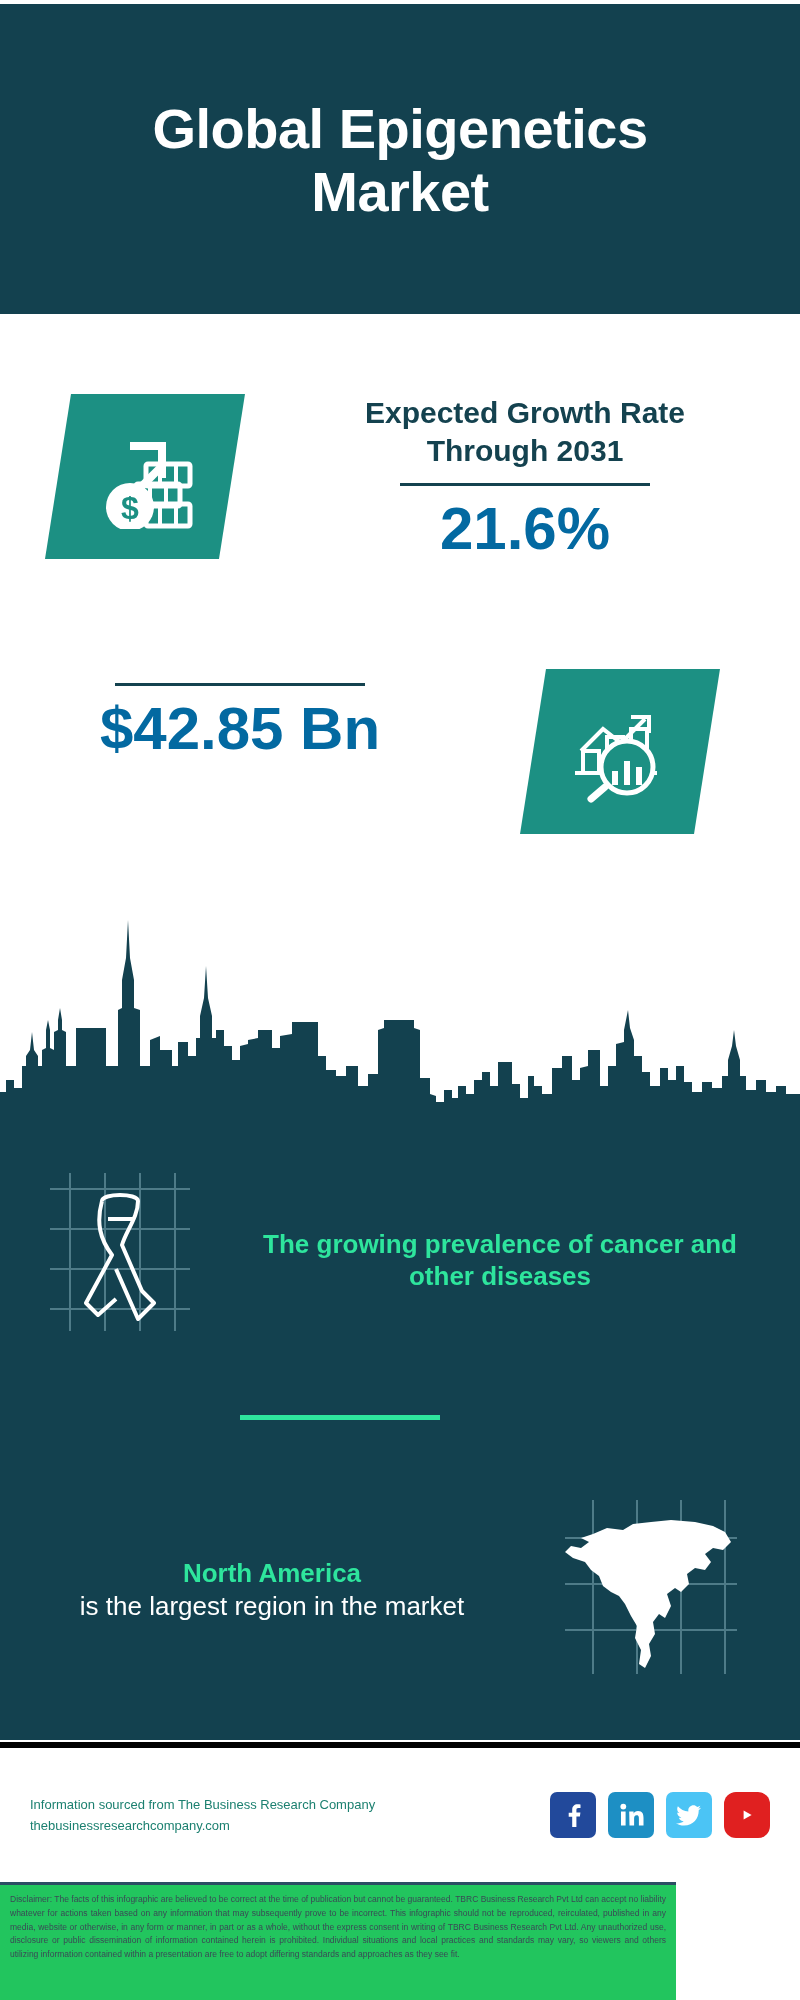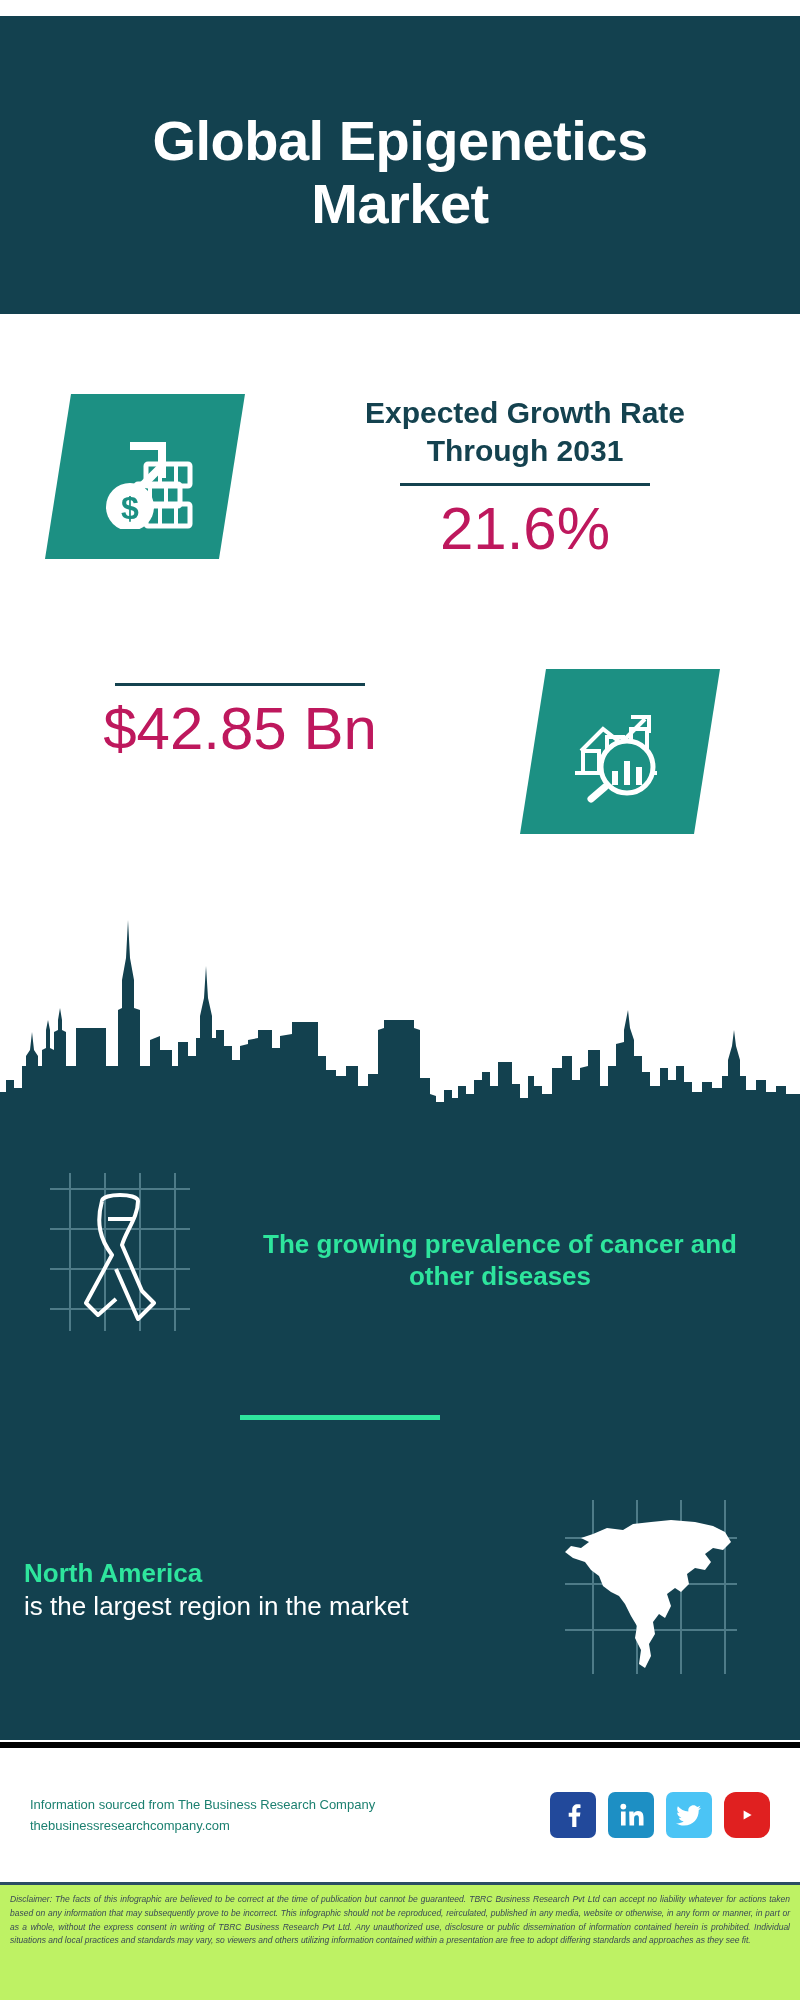--- a/index.html
+++ b/index.html
@@ -7,21 +7,21 @@
   body {
     font-family:"Liberation Sans", sans-serif;
     background:#ffffff;
     color:#14424f;
     overflow:hidden;
   }
   .page { position:relative; width:800px; height:2000px; background:#ffffff; }
 
   
   .header {
-    position:absolute; left:0; top:16px; width:800px; height:314px;
+    position:absolute; left:0; top:4px; width:800px; height:314px;
     background:#13414f;
     display:flex; align-items:center; justify-content:center;
   }
   .header-title {
     color:#ffffff; font-size:56px; font-weight:bold; line-height:1.12;
     text-align:center; letter-spacing:-0.5px; padding:0 70px;
   }
 
   
   .stats-wrap { position:absolute; left:0; top:314px; width:800px; height:640px; background:#fff; }
@@ -38,21 +38,21 @@
                 clip-path: polygon(13% 0, 100% 0, 87% 100%, 0% 100%); }
   .para-tile svg { display:block; }
 
   .stat-block { position:absolute; text-align:center; }
   .stat-1 { left:330px; top:80px; width:390px; }
   .stat-2 { left:45px;  top:355px; width:390px; }
   .stat-label {
     font-size:30px; font-weight:bold; color:#14424f; line-height:1.25;
   }
   .stat-rule { height:3px; background:#14424f; margin:14px auto 10px; width:250px; }
-  .stat-value { font-size:60px; font-weight:normal; color:#be185d; line-height:1.1; }
+  .stat-value { font-size:60px; font-weight:bold; color:#0369a1; line-height:1.1; }
 
   
   .skyline { position:absolute; left:0; top:880px; width:800px; height:260px; }
   .skyline svg { display:block; width:800px; height:260px; }
 
   
   .dark-panel {
     position:absolute; left:0; top:1135px; width:800px; height:605px;
     background:#13414f;
   }
@@ -73,21 +73,21 @@
 
   .mid-divider {
     position:absolute; left:240px; top:280px; width:200px; height:5px;
     background:#2ee59d;
   }
 
   .region-row {
     position:absolute; left:0; top:355px; width:800px; height:200px;
     display:flex; align-items:center;
   }
-  .region-text { width:520px; text-align:left; padding-left:24px; }
+  .region-text { width:520px; text-align:center; padding-left:24px; }
   .map-cell { width:260px; display:flex; align-items:center; justify-content:center; }
 
   
   .footer {
     position:absolute; left:0; top:1742px; width:800px; height:140px;
     background:#ffffff; border-top:6px solid #000000;
     display:flex; align-items:center; padding:0 30px;
   }
   .source-text { flex:1; }
   .source-line { color:#1c8070; font-size:13px; line-height:1.65; }
@@ -95,24 +95,23 @@
   .social { width:46px; height:46px; border-radius:7px; display:flex;
             align-items:center; justify-content:center; }
   .s-fb { background:#22499b; }
   .s-li { background:#1d8fc4; }
   .s-tw { background:#4bc4f5; }
   .s-yt { background:#e02020; border-radius:12px; }
   .social svg { display:block; }
 
   
   .disclaimer {
-    position:absolute; left:0; top:1882px; width:800px; height:118px;
-    background:#bef264; border-top:3px solid #2b4d63;
+    position:absolute; left:0; top:1882px; width:676px; height:118px;
+    background:#22c55e; border-top:3px solid #2b4d63;
     padding:8px 10px 0 10px;
-    font-style:italic;
   }
   .disclaimer p {
     font-size:8.5px; line-height:1.62; color:#3a4a55; text-align:justify;
     font-family:"Liberation Sans", sans-serif;
   }
 </style>
 </head>
 <body>
 
 <div class="page">

